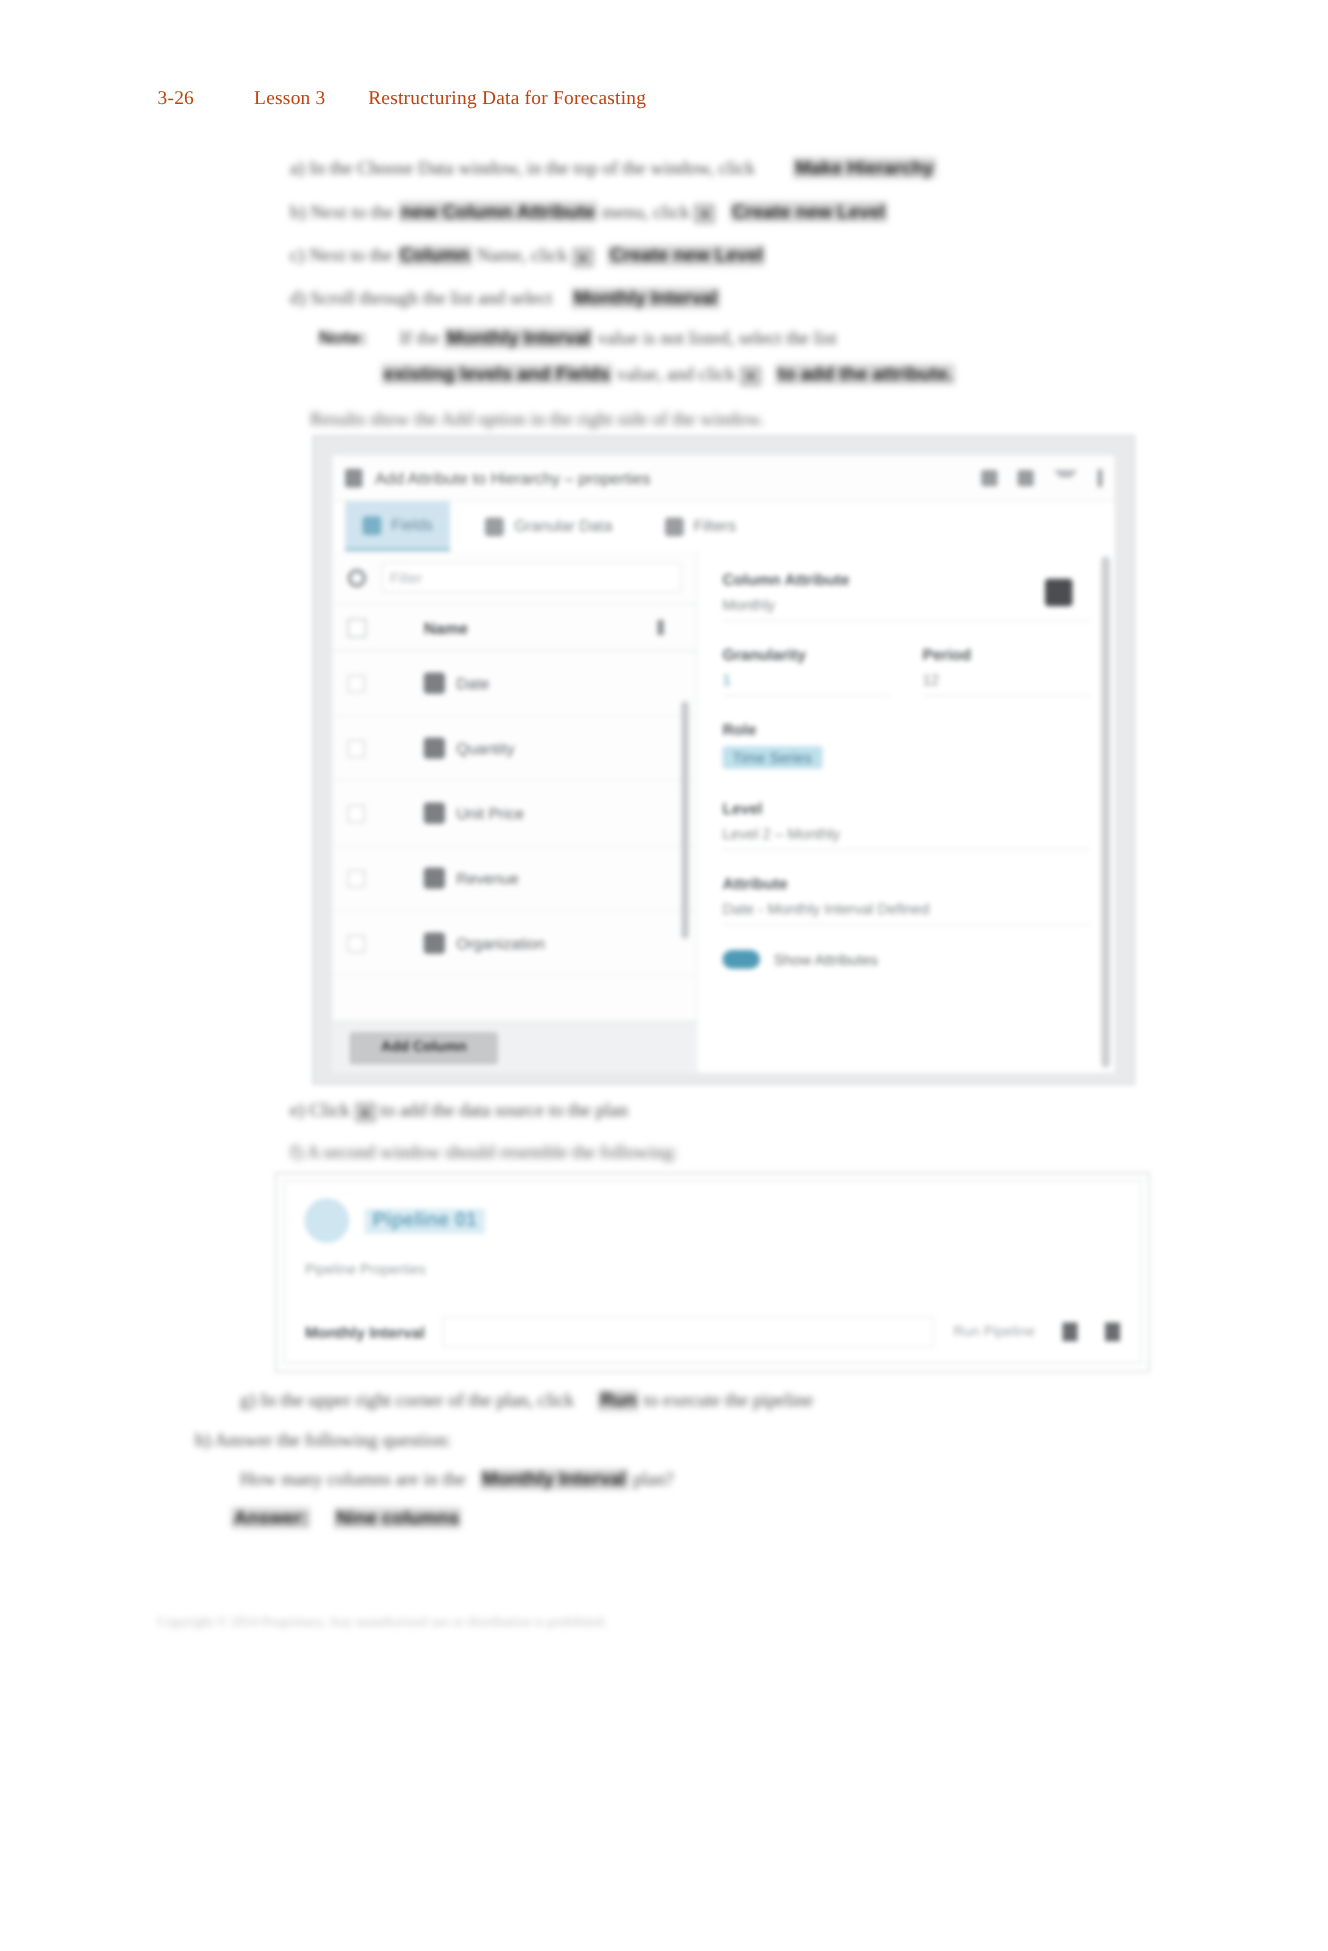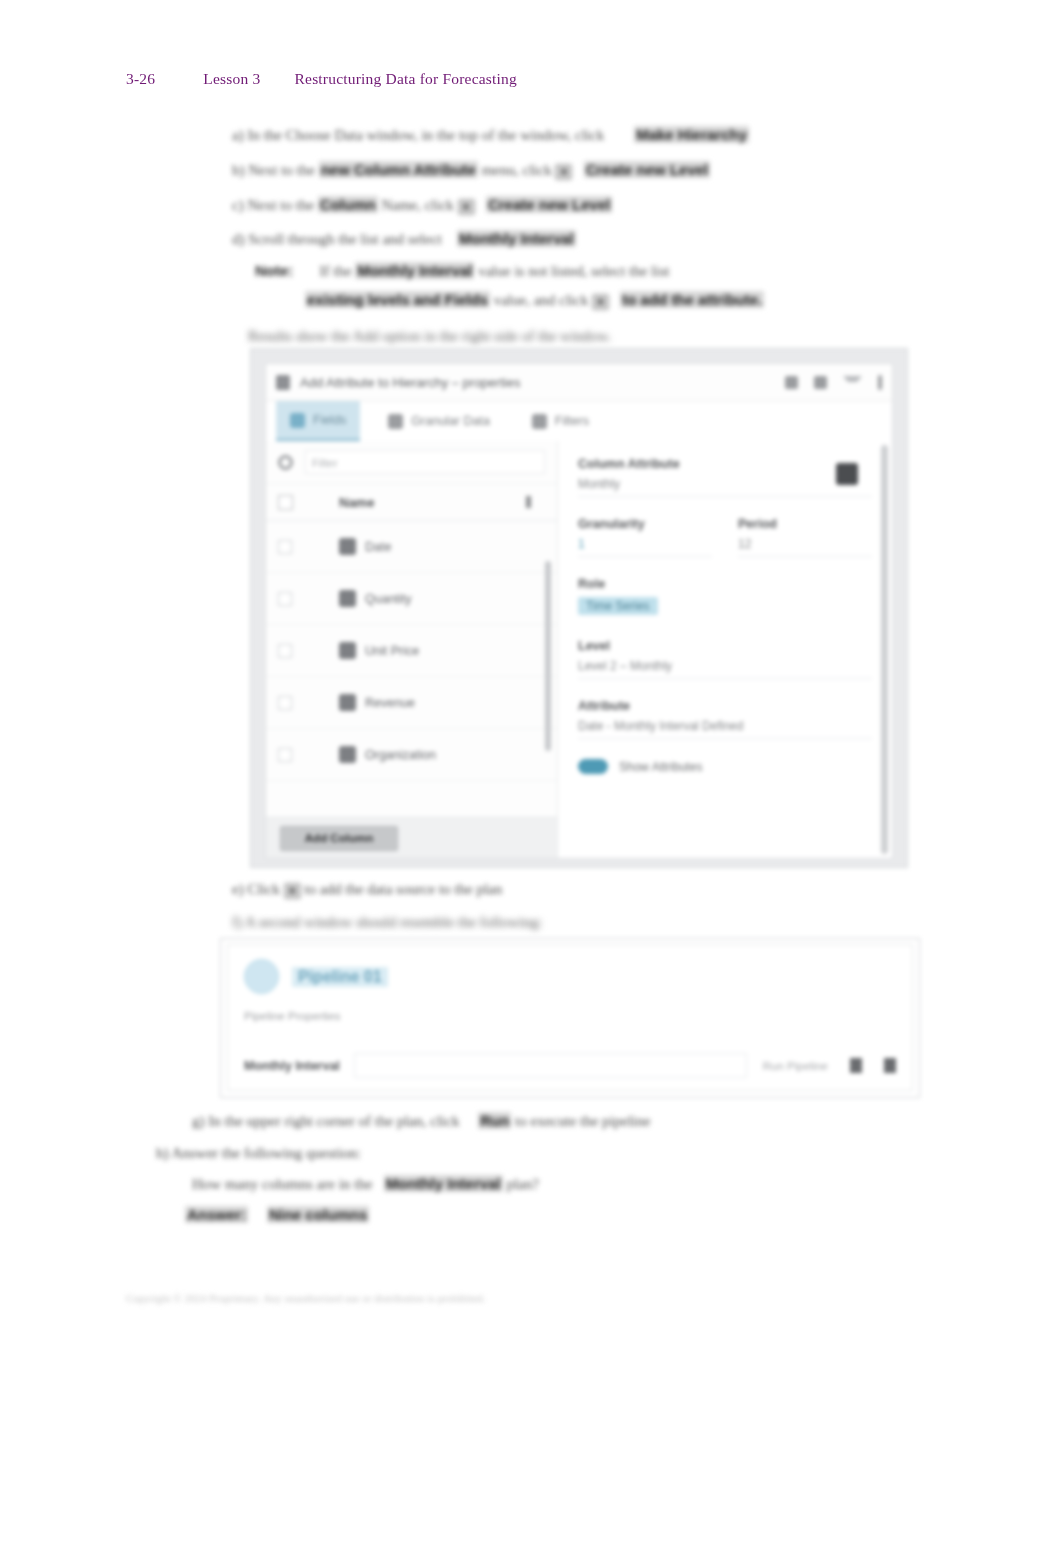--- a/index.html
+++ b/index.html
@@ -15,21 +15,21 @@
     overflow: hidden;
   }
 
   
   .page-header {
     position: absolute;
     left: 126px;
     top: 70px;
     font-family: "Liberation Serif", serif;
     font-size: 15.5px;
-    color: #701a75;
+    color: #c2410c;
     letter-spacing: .2px;
     white-space: nowrap;
   }
   .page-header .folio { display: inline-block; }
   .page-header .lesson { display: inline-block; margin-left: 44px; }
   .page-header .title { display: inline-block; margin-left: 30px; }
 
   
   .blur-line {
     position: absolute;

